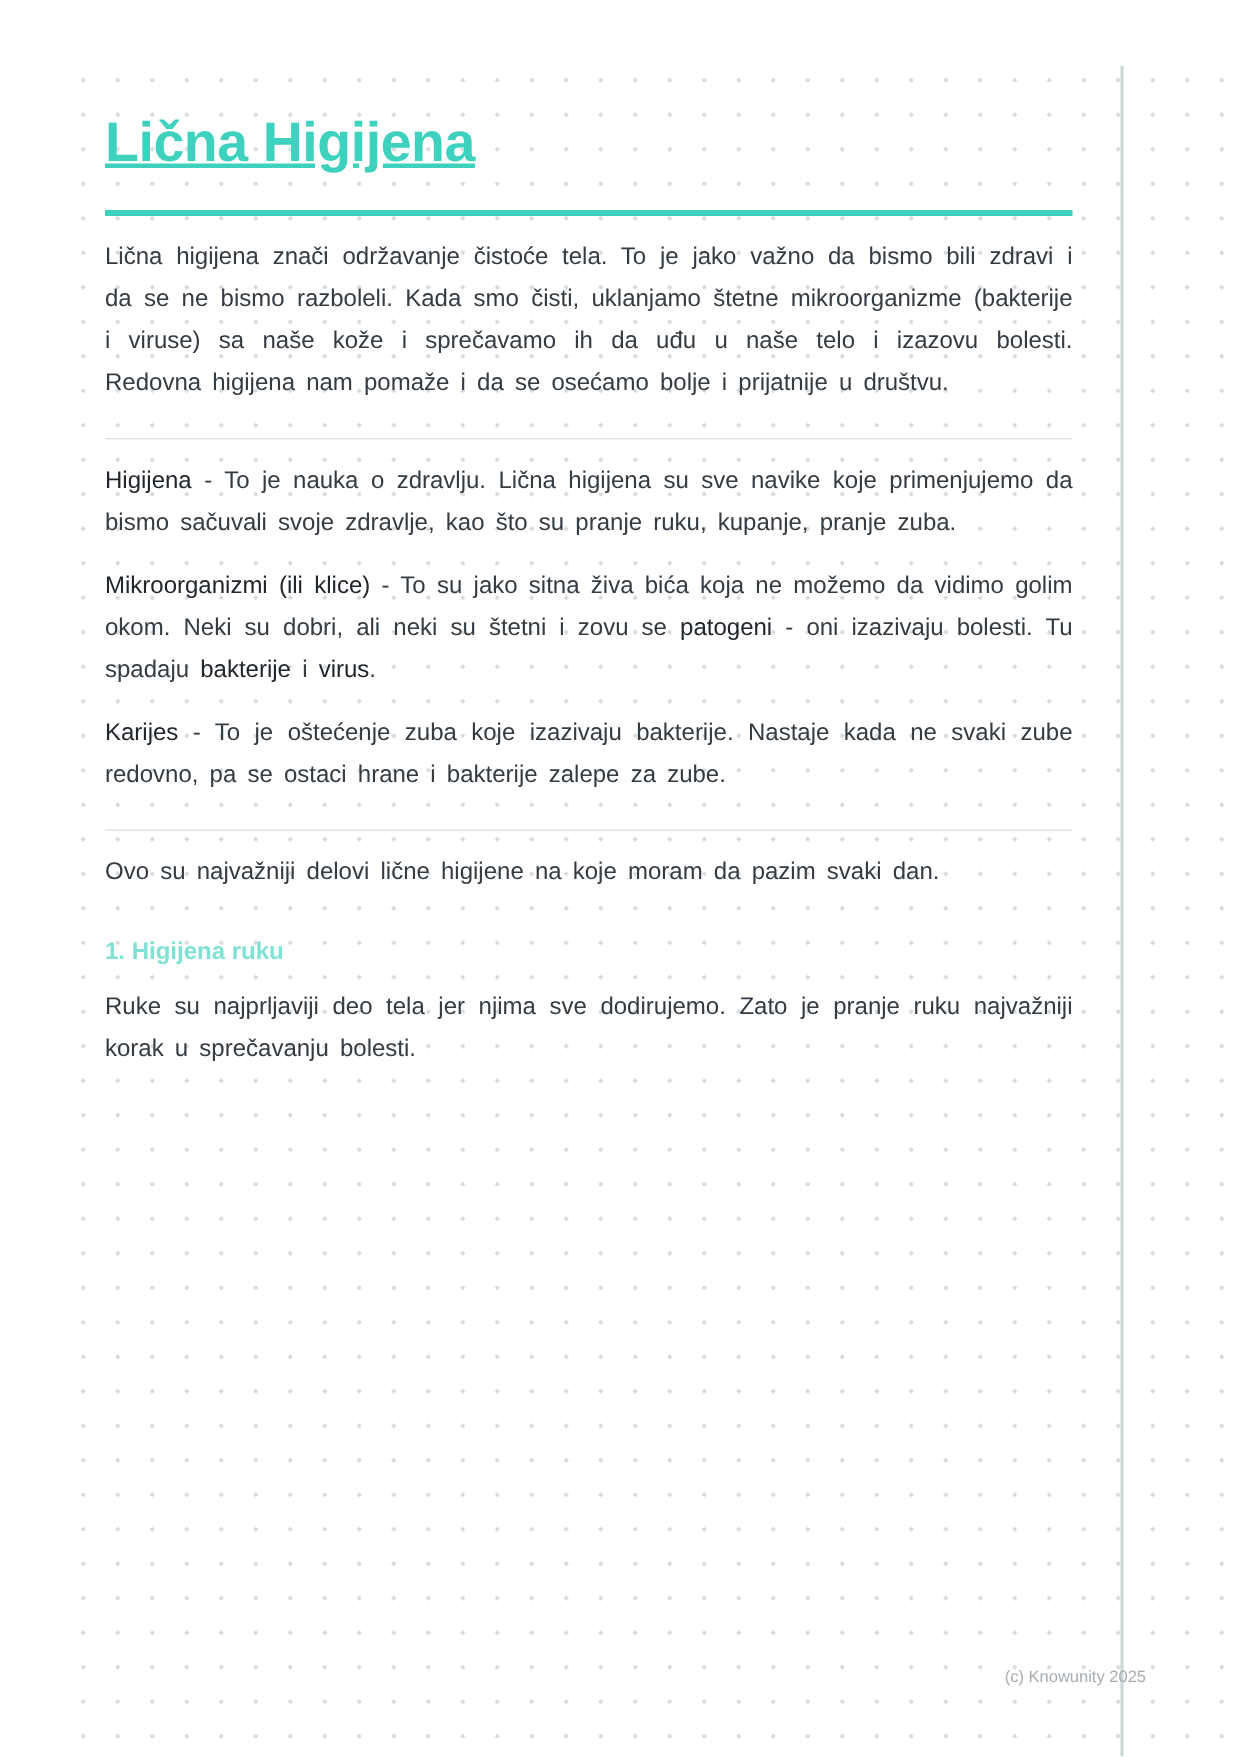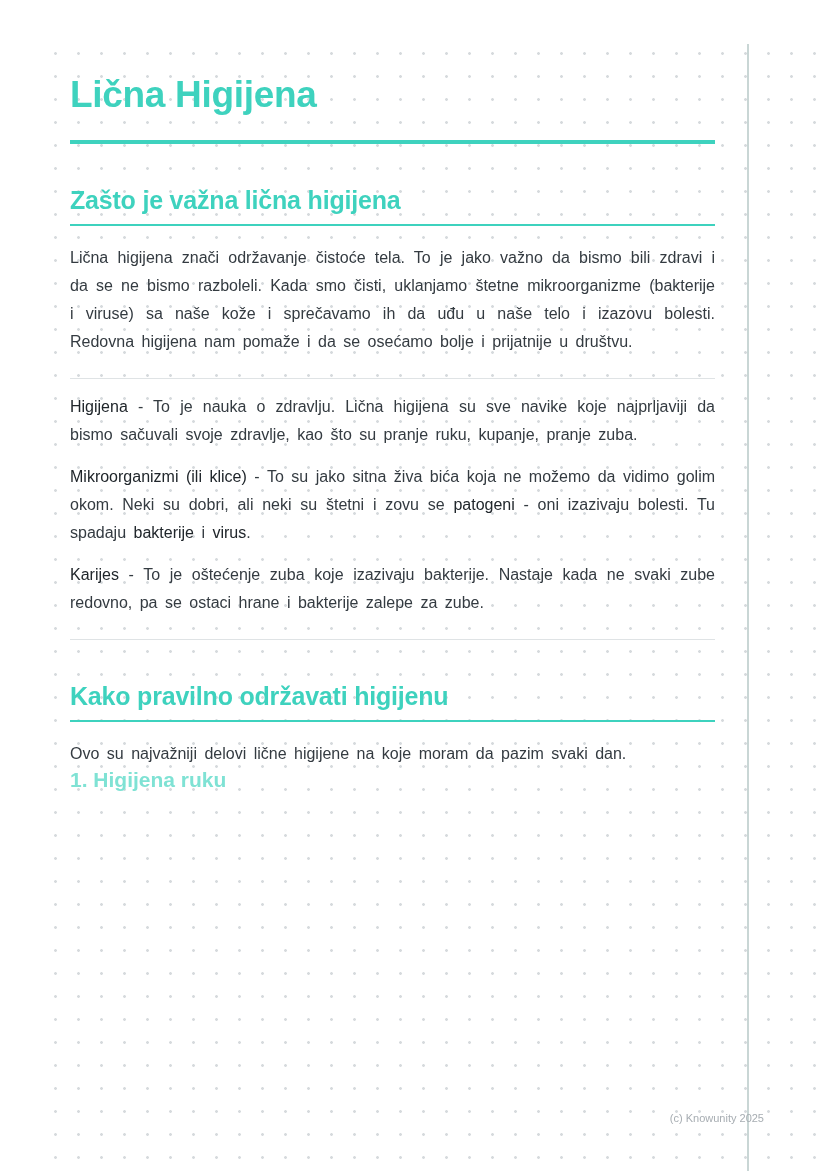--- a/index.html
+++ b/index.html
@@ -40,37 +40,39 @@
     left:70px;top:0;
     width:645px;
     padding-top:74px;
     z-index:2;
   }
   h1{
     font-size:37px;
     font-weight:800;
     letter-spacing:-0.3px;
     color:var(--accent);
+    text-decoration:underline;
   }
   .title-rule{
     height:4px;
     background:var(--accent);
     margin-top:24px;
   }
   h2{
     margin-top:42px;
     font-size:25px;
     font-weight:800;
     letter-spacing:-0.2px;
     color:var(--accent);
     padding-bottom:9px;
     border-bottom:2.5px solid var(--accent);
   }
   h3{
-    font-size:21px;
+    margin-top:30px;
+    font-size:16px;
     font-weight:700;
     color:var(--accent-light);
   }
   p{
     margin:14px 0 0;
     font-size:16px;
     line-height:28px;
     text-align:justify;
     word-spacing:3px;
   }
@@ -95,35 +97,34 @@
 
 <div class="dots"></div>
 <div class="vline"></div>
 
 <main class="content">
 
   <h1>Lična Higijena</h1>
   <div class="title-rule"></div>
 
   <section>
-    <h2>Zašto je važna lična higijena</h2>
     <p><span>Lična higijena znači održavanje čistoće tela. To je jako važno da bismo bili zdravi i da se ne bismo razboleli. Kada smo čisti, uklanjamo štetne mikroorganizme (bakterije i viruse) sa naše kože i sprečavamo ih da uđu u naše telo i izazovu bolesti. Redovna higijena nam pomaže i da se osećamo bolje i prijatnije u društvu.</span></p>
   </section>
 
   <div class="divider"></div>
 
   <section>
-    <p><b>Higijena</b><span> - To je nauka o zdravlju. Lična higijena su sve navike koje najprljaviji da bismo sačuvali svoje zdravlje, kao što su pranje ruku, kupanje, pranje zuba.</span></p>
+    <p><b>Higijena</b><span> - To je nauka o zdravlju. Lična higijena su sve navike koje primenjujemo da bismo sačuvali svoje zdravlje, kao što su pranje ruku, kupanje, pranje zuba.</span></p>
     <p><b>Mikroorganizmi (ili klice)</b><span> - To su jako sitna živa bića koja ne možemo da vidimo golim okom. Neki su dobri, ali neki su štetni i zovu se </span><b>patogeni</b><span> - oni izazivaju bolesti. Tu spadaju </span><b>bakterije</b><span> i </span><b>virus</b><span>.</span></p>
     <p><b>Karijes</b><span> - To je oštećenje zuba koje izazivaju bakterije. Nastaje kada ne svaki zube redovno, pa se ostaci hrane i bakterije zalepe za zube.</span></p>
   </section>
 
   <div class="divider"></div>
 
   <section>
-    <h2>Kako pravilno održavati higijenu</h2>
     <p><span>Ovo su najvažniji delovi lične higijene na koje moram da pazim svaki dan.</span></p>
     <h3>1. Higijena ruku</h3>
+    <p><span>Ruke su najprljaviji deo tela jer njima sve dodirujemo. Zato je pranje ruku najvažniji korak u sprečavanju bolesti.</span></p>
   </section>
 
 </main>
 
 <div class="footer">(c) Knowunity 2025</div>
 
 </body></html>

